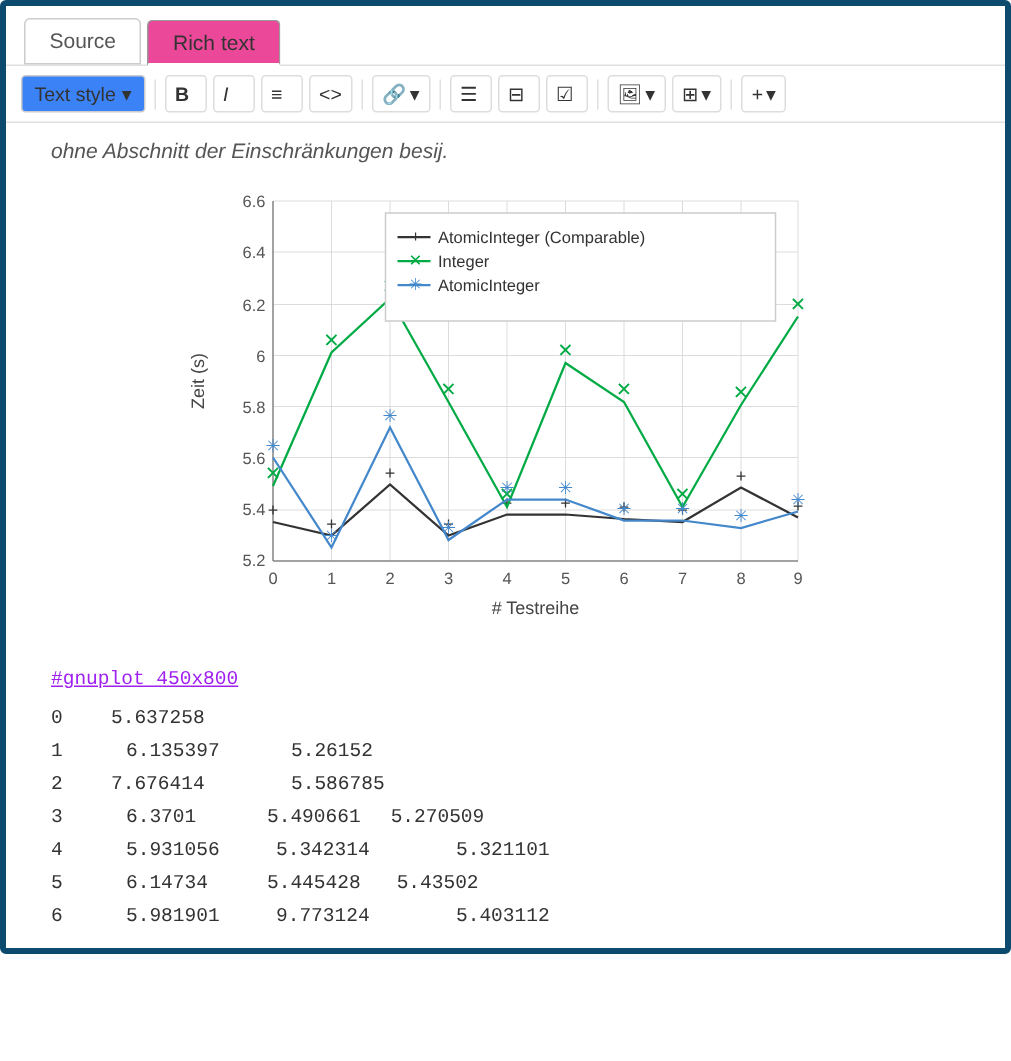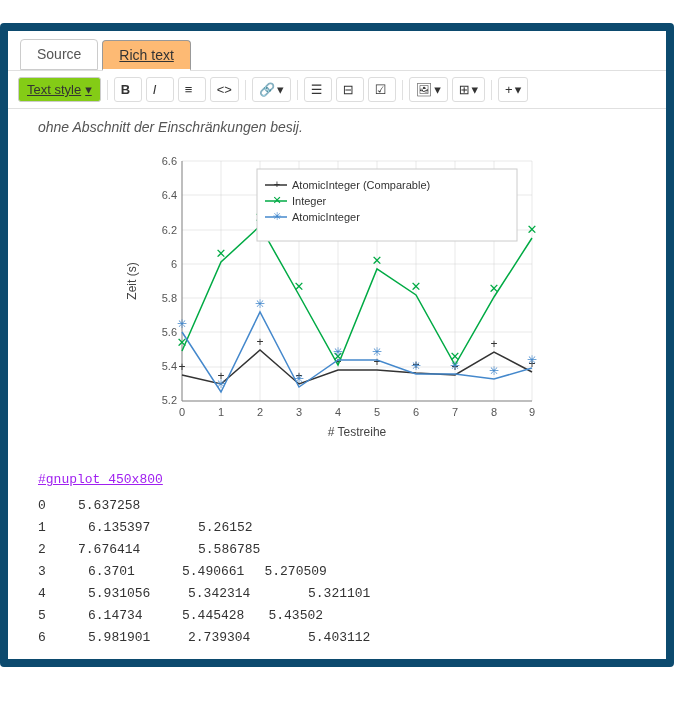--- a/index.html
+++ b/index.html
@@ -4,24 +4,23 @@
   <style>
     * { box-sizing: border-box; margin: 0; padding: 0; }
     body {
       font-family: -apple-system, BlinkMacSystemFont, 'Segoe UI', Arial, sans-serif;
       font-size: 14px;
       background: #fff;
       width: 674px;
     }
 
     .editor-container {
-      border: 8px solid #0c4a6e;
+      border: 4px solid #0c4a6e;
       border-radius: 4px;
       overflow: hidden;
-      margin-top: 23px;
     }
 
     .tab-bar {
       display: flex;
       padding: 8px 12px 0;
       border-bottom: 1px solid #e0e0e0;
       background: #fff;
       gap: 4px;
     }
 
@@ -29,28 +28,27 @@
       padding: 6px 16px;
       border: 1px solid #ccc;
       border-radius: 4px 4px 0 0;
       cursor: pointer;
       font-size: 14px;
       background: #fff;
       color: #333;
     }
 
     .tab.active {
-      background: #fdba74;
+      background: #ec4899;
       border-bottom: 2px solid #fff;
       font-weight: 500;
       border: 1px solid #999;
       border-bottom: 2px solid #fff;
       position: relative;
       top: 1px;
-      text-decoration: underline;
     }
 
     .tab.inactive {
       background: #fff;
       color: #555;
     }
 
     .toolbar {
       display: flex;
       align-items: center;
@@ -74,26 +72,25 @@
       align-items: center;
       gap: 2px;
     }
 
     .text-style-btn {
       padding: 4px 8px;
       border: 1px solid #ccc;
       border-radius: 3px;
       cursor: pointer;
       font-size: 13px;
-      background: #84cc16;
+      background: #3b82f6;
       color: #333;
       display: flex;
       align-items: center;
       gap: 4px;
-      text-decoration: underline;
     }
 
     .divider {
       width: 1px;
       height: 20px;
       background: #e0e0e0;
       margin: 0 2px;
     }
 
     .content-area {
@@ -369,19 +366,19 @@
         </div>
         <div class="data-row">
           <span class="col0">5</span>
           <span class="col1">6.14734</span>
           <span style="padding-left:4px">5.445428</span>
           <span style="padding-left:24px">5.43502</span>
         </div>
         <div class="data-row">
           <span class="col0">6</span>
           <span class="col1">5.981901</span>
-          <span class="col2">2.739304</span>
+          <span class="col2">9.773124</span>
           <span class="col3">5.403112</span>
         </div>
       </div>
     </div>
   </div>
 </div>
 
 </body></html>

